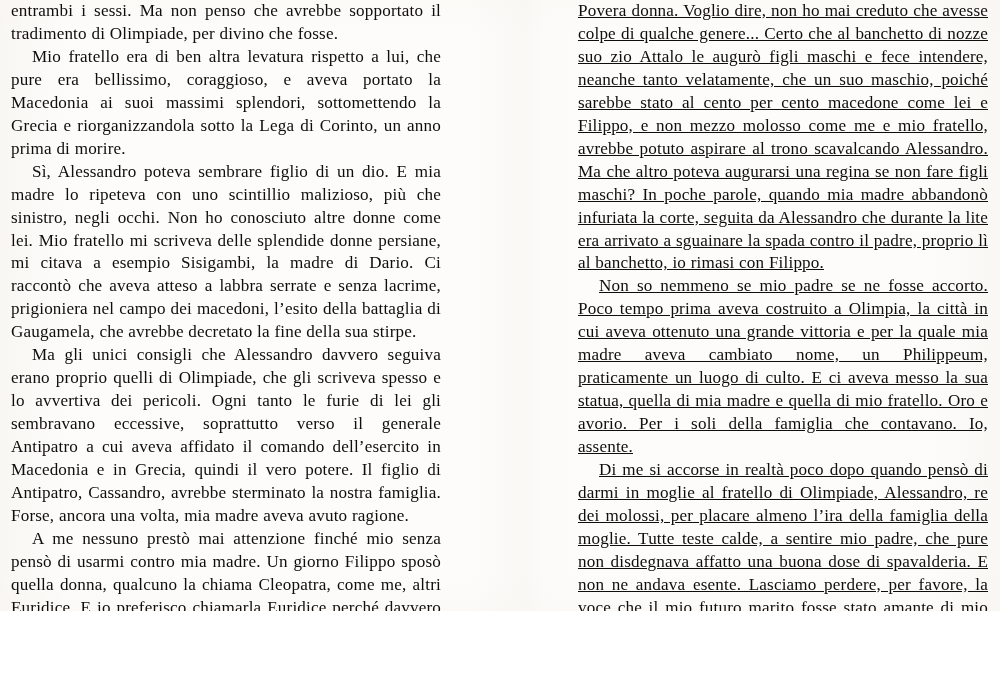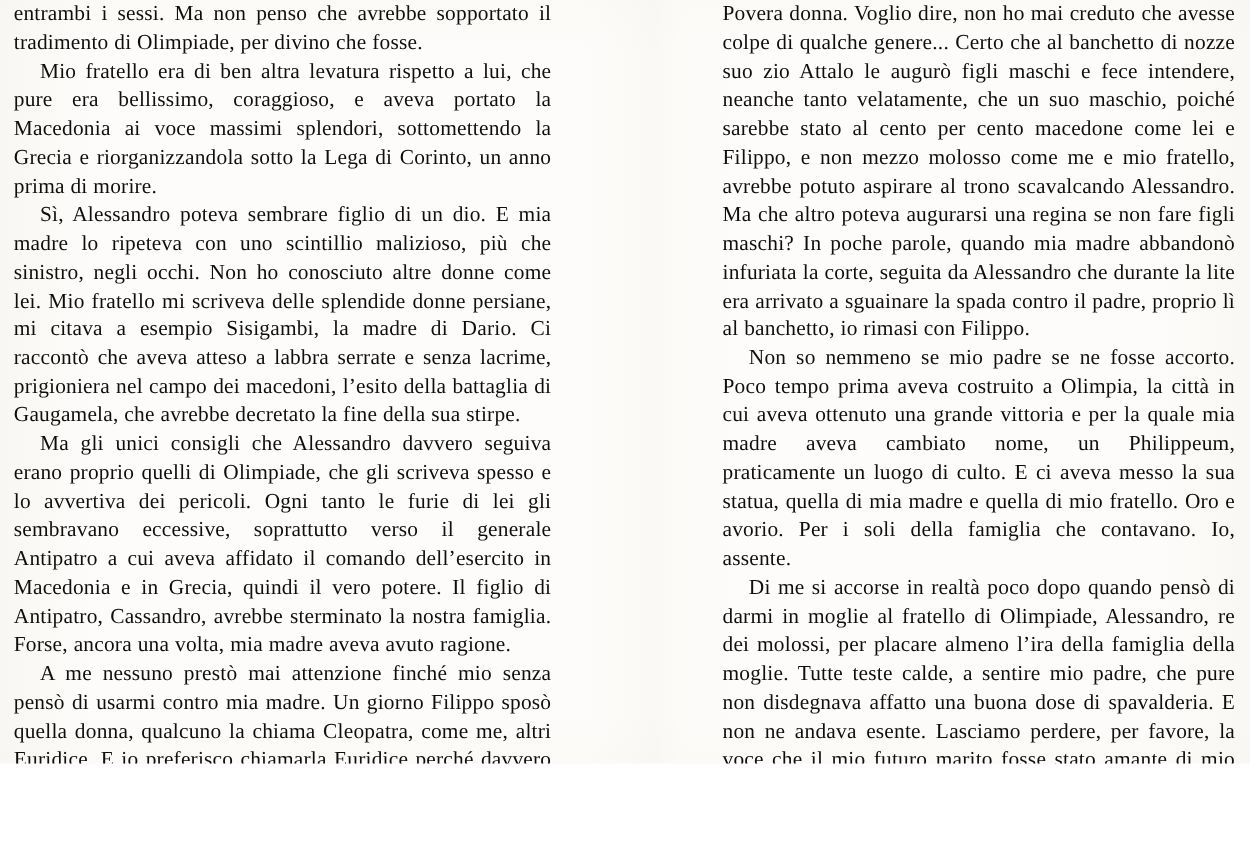--- a/index.html
+++ b/index.html
@@ -54,20 +54,21 @@
     letter-spacing: 0.01em;
     word-spacing: 0.012em;
   }
   #column-left {
     left: 11px;
     width: 430px;
   }
   #column-right {
     left: 578px;
     width: 410px;
+    text-decoration: underline;
   }
 
   .paragraph {
     margin: 0;
     text-indent: 0;
   }
   .paragraph.indented {
     text-indent: 21px;
   }
   
@@ -78,21 +79,21 @@
 </head>
 <body>
 
 <div id="page">
 
   <div id="paper-texture"></div>
   <div id="gutter-shade"></div>
 
   <div class="column" id="column-left">
       <p class="paragraph">entrambi i sessi. Ma non penso che avrebbe sopportato il tradimento di Olimpiade, per divino che fosse.</p>
-      <p class="paragraph indented">Mio fratello era di ben altra levatura rispetto a lui, che pure era bellissimo, coraggioso, e aveva portato la Macedonia ai voce massimi splendori, sottomettendo la Grecia e riorganizzandola sotto la Lega di Corinto, un anno prima di morire.</p>
+      <p class="paragraph indented">Mio fratello era di ben altra levatura rispetto a lui, che pure era bellissimo, coraggioso, e aveva portato la Macedonia ai suoi massimi splendori, sottomettendo la Grecia e riorganizzandola sotto la Lega di Corinto, un anno prima di morire.</p>
       <p class="paragraph indented">Sì, Alessandro poteva sembrare figlio di un dio. E mia madre lo ripeteva con uno scintillio malizioso, più che sinistro, negli occhi. Non ho conosciuto altre donne come lei. Mio fratello mi scriveva delle splendide donne persiane, mi citava a esempio Sisigambi, la madre di Dario. Ci raccontò che aveva atteso a labbra serrate e senza lacrime, prigioniera nel campo dei macedoni, l’esito della battaglia di Gaugamela, che avrebbe decretato la fine della sua stirpe.</p>
       <p class="paragraph indented">Ma gli unici consigli che Alessandro davvero seguiva erano proprio quelli di Olimpiade, che gli scriveva spesso e lo avvertiva dei pericoli. Ogni tanto le furie di lei gli sembravano eccessive, soprattutto verso il generale Antipatro a cui aveva affidato il comando dell’esercito in Macedonia e in Grecia, quindi il vero potere. Il figlio di Antipatro, Cassandro, avrebbe sterminato la nostra famiglia. Forse, ancora una volta, mia madre aveva avuto ragione.</p>
       <p class="paragraph indented">A me nessuno prestò mai attenzione finché mio senza pensò di usarmi contro mia madre. Un giorno Filippo sposò quella donna, qualcuno la chiama Cleopatra, come me, altri Euridice. E io preferisco chiamarla Euridice perché davvero nessuno la confonda con me.</p>
     </div>
   <div class="column" id="column-right">
       <p class="paragraph">Povera donna. Voglio dire, non ho mai creduto che avesse colpe di qualche genere... Certo che al banchetto di nozze suo zio Attalo le augurò figli maschi e fece intendere, neanche tanto velatamente, che un suo maschio, poiché sarebbe stato al cento per cento macedone come lei e Filippo, e non mezzo molosso come me e mio fratello, avrebbe potuto aspirare al trono scavalcando Alessandro. Ma che altro poteva augurarsi una regina se non fare figli maschi? In poche parole, quando mia madre abbandonò infuriata la corte, seguita da Alessandro che durante la lite era arrivato a sguainare la spada contro il padre, proprio lì al banchetto, io rimasi con Filippo.</p>
       <p class="paragraph indented">Non so nemmeno se mio padre se ne fosse accorto. Poco tempo prima aveva costruito a Olimpia, la città in cui aveva ottenuto una grande vittoria e per la quale mia madre aveva cambiato nome, un Philippeum, praticamente un luogo di culto. E ci aveva messo la sua statua, quella di mia madre e quella di mio fratello. Oro e avorio. Per i soli della famiglia che contavano. Io, assente.</p>
       <p class="paragraph indented">Di me si accorse in realtà poco dopo quando pensò di darmi in moglie al fratello di Olimpiade, Alessandro, re dei molossi, per placare almeno l’ira della famiglia della moglie. Tutte teste calde, a sentire mio padre, che pure non disdegnava affatto una buona dose di spavalderia. E non ne andava esente. Lasciamo perdere, per favore, la voce che il mio futuro marito fosse stato amante di mio padre. I greci hanno ricamato fin troppo sugli amori omosessuali della nostra corte.</p>
     </div>
 

